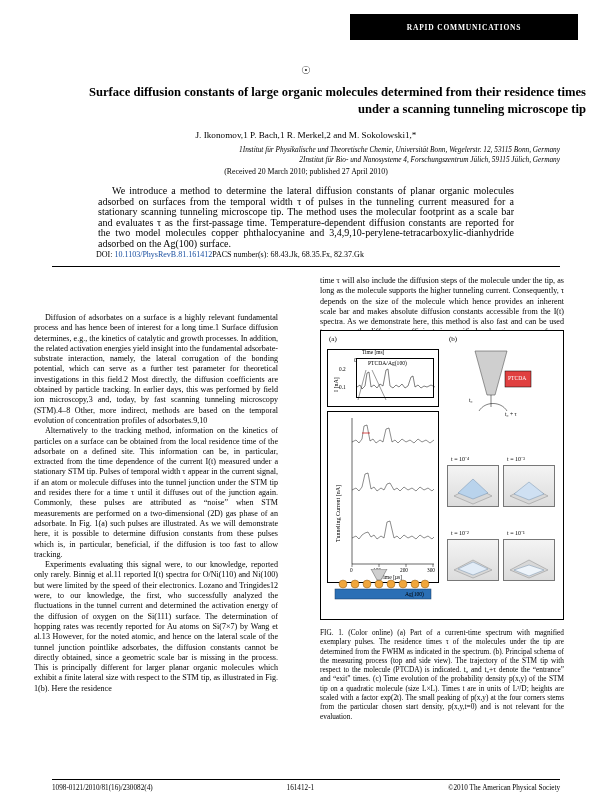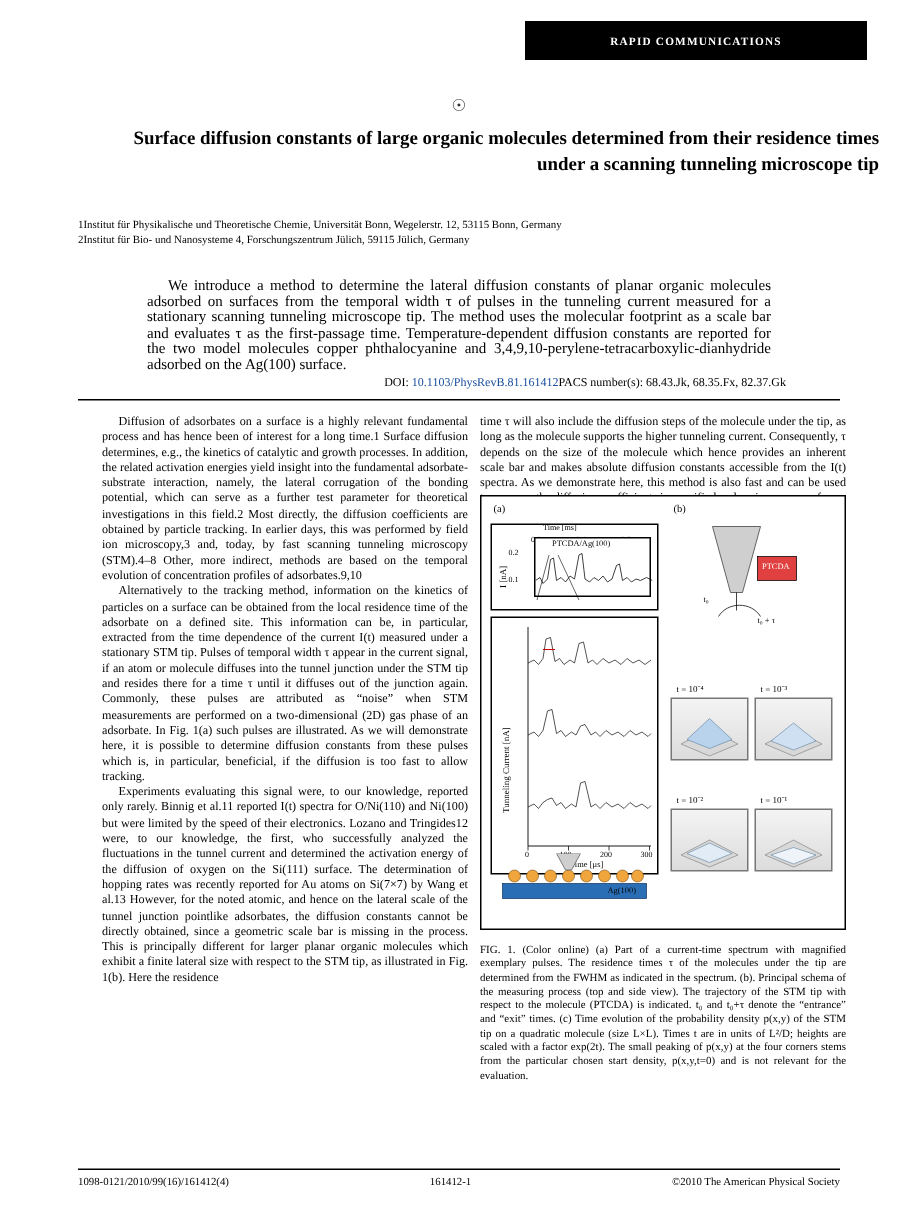--- a/index.html
+++ b/index.html
@@ -73,22 +73,23 @@
     top: 130px;
     left: 52px;
     width: 508px;
     text-align: center;
     font-size: 9.2px;
   }
   .affil {
     position: absolute;
     left: 52px;
     width: 508px;
-    text-align: left;
+    text-align: right;
     font-size: 7.3px;
+    font-style: italic;
   }
   .affil1 { top: 145px; }
   .affil2 { top: 155px; }
   .dates {
     position: absolute;
     top: 167px;
     left: 52px;
     width: 508px;
     text-align: center;
     font-size: 7.8px;
@@ -99,25 +100,25 @@
     left: 98px;
     width: 416px;
     font-size: 10px;
     line-height: 10.6px;
     text-align: justify;
     text-indent: 14px;
   }
   .doi-line {
     position: absolute;
     top: 250px;
-    left: 108px;
+    left: 96px;
     width: 416px;
     font-size: 8px;
     display: flex;
-    justify-content: flex-end;
+    justify-content: flex-start;
   }
   .doi-line a {
     color: #1a4fa0;
     text-decoration: none;
   }
   .hrule {
     position: absolute;
     left: 52px;
     width: 508px;
     border-top: 0.6px solid #000;
@@ -125,21 +126,21 @@
   .rule1 { top: 266px; }
   
   .col {
     position: absolute;
     top: 276px;
     width: 244px;
     font-size: 8.1px;
     line-height: 10.3px;
     text-align: justify;
   }
-  .col-left { left: 68px; }
+  .col-left { left: 34px; margin-top: 37px; }
   .col-right { left: 320px; }
   .col p {
     margin: 0;
     text-indent: 11px;
   }
   .col p.noindent { text-indent: 0; }
   
   .figure-box {
     position: absolute;
     top: 330px;
@@ -265,22 +266,24 @@
 
 <div class="page">
 
   <div class="rapid-banner">RAPID COMMUNICATIONS</div>
 
 
   <div class="cc-logo">☉</div>
 
   <div class="title">Surface diffusion constants of large organic molecules determined from their residence times under a scanning tunneling microscope tip</div>
 
+  <div class="authors">J. Ikonomov,1 P. Bach,1 R. Merkel,2 and M. Sokolowski1,*</div>
   <div class="affil affil1">1Institut für Physikalische und Theoretische Chemie, Universität Bonn, Wegelerstr. 12, 53115 Bonn, Germany</div>
   <div class="affil affil2">2Institut für Bio- und Nanosysteme 4, Forschungszentrum Jülich, 59115 Jülich, Germany</div>
+  <div class="dates">(Received 20 March 2010; published 27 April 2010)</div>
 
   <div class="abstract">We introduce a method to determine the lateral diffusion constants of planar organic molecules adsorbed on surfaces from the temporal width τ of pulses in the tunneling current measured for a stationary scanning tunneling microscope tip. The method uses the molecular footprint as a scale bar and evaluates τ as the first-passage time. Temperature-dependent diffusion constants are reported for the two model molecules copper phthalocyanine and 3,4,9,10-perylene-tetracarboxylic-dianhydride adsorbed on the Ag(100) surface.</div>
 
   <div class="doi-line">
     <div>
       <span>DOI: </span><a href="#">10.1103/PhysRevB.81.161412</a>
     </div>
     <div>PACS number(s): 68.43.Jk, 68.35.Fx, 82.37.Gk</div>
   </div>
 
@@ -412,18 +415,18 @@
       <div class="sim-caption" style="left:6px; top:76px;">t = 10⁻²</div>
       <div class="sim-caption" style="left:62px; top:76px;">t = 10⁻¹</div>
     </div>
 
   </div>
 
   <div class="fig-caption">FIG. 1. (Color online) (a) Part of a current-time spectrum with magnified exemplary pulses. The residence times τ of the molecules under the tip are determined from the FWHM as indicated in the spectrum. (b). Principal schema of the measuring process (top and side view). The trajectory of the STM tip with respect to the molecule (PTCDA) is indicated. t₀ and t₀+τ denote the “entrance” and “exit” times. (c) Time evolution of the probability density p(x,y) of the STM tip on a quadratic molecule (size L×L). Times t are in units of L²/D; heights are scaled with a factor exp(2t). The small peaking of p(x,y) at the four corners stems from the particular chosen start density, p(x,y,t=0) and is not relevant for the evaluation.</div>
 
   <div class="hrule rule2"></div>
   <div class="footer">
-    <div>1098-0121/2010/99(16)/161412(4)</div>
+    <div>1098-0121/2010/81(16)/230082(4)</div>
     <div class="mid">161412-1</div>
     <div>©2010 The American Physical Society</div>
   </div>
 
 </div>
 
 </body></html>

